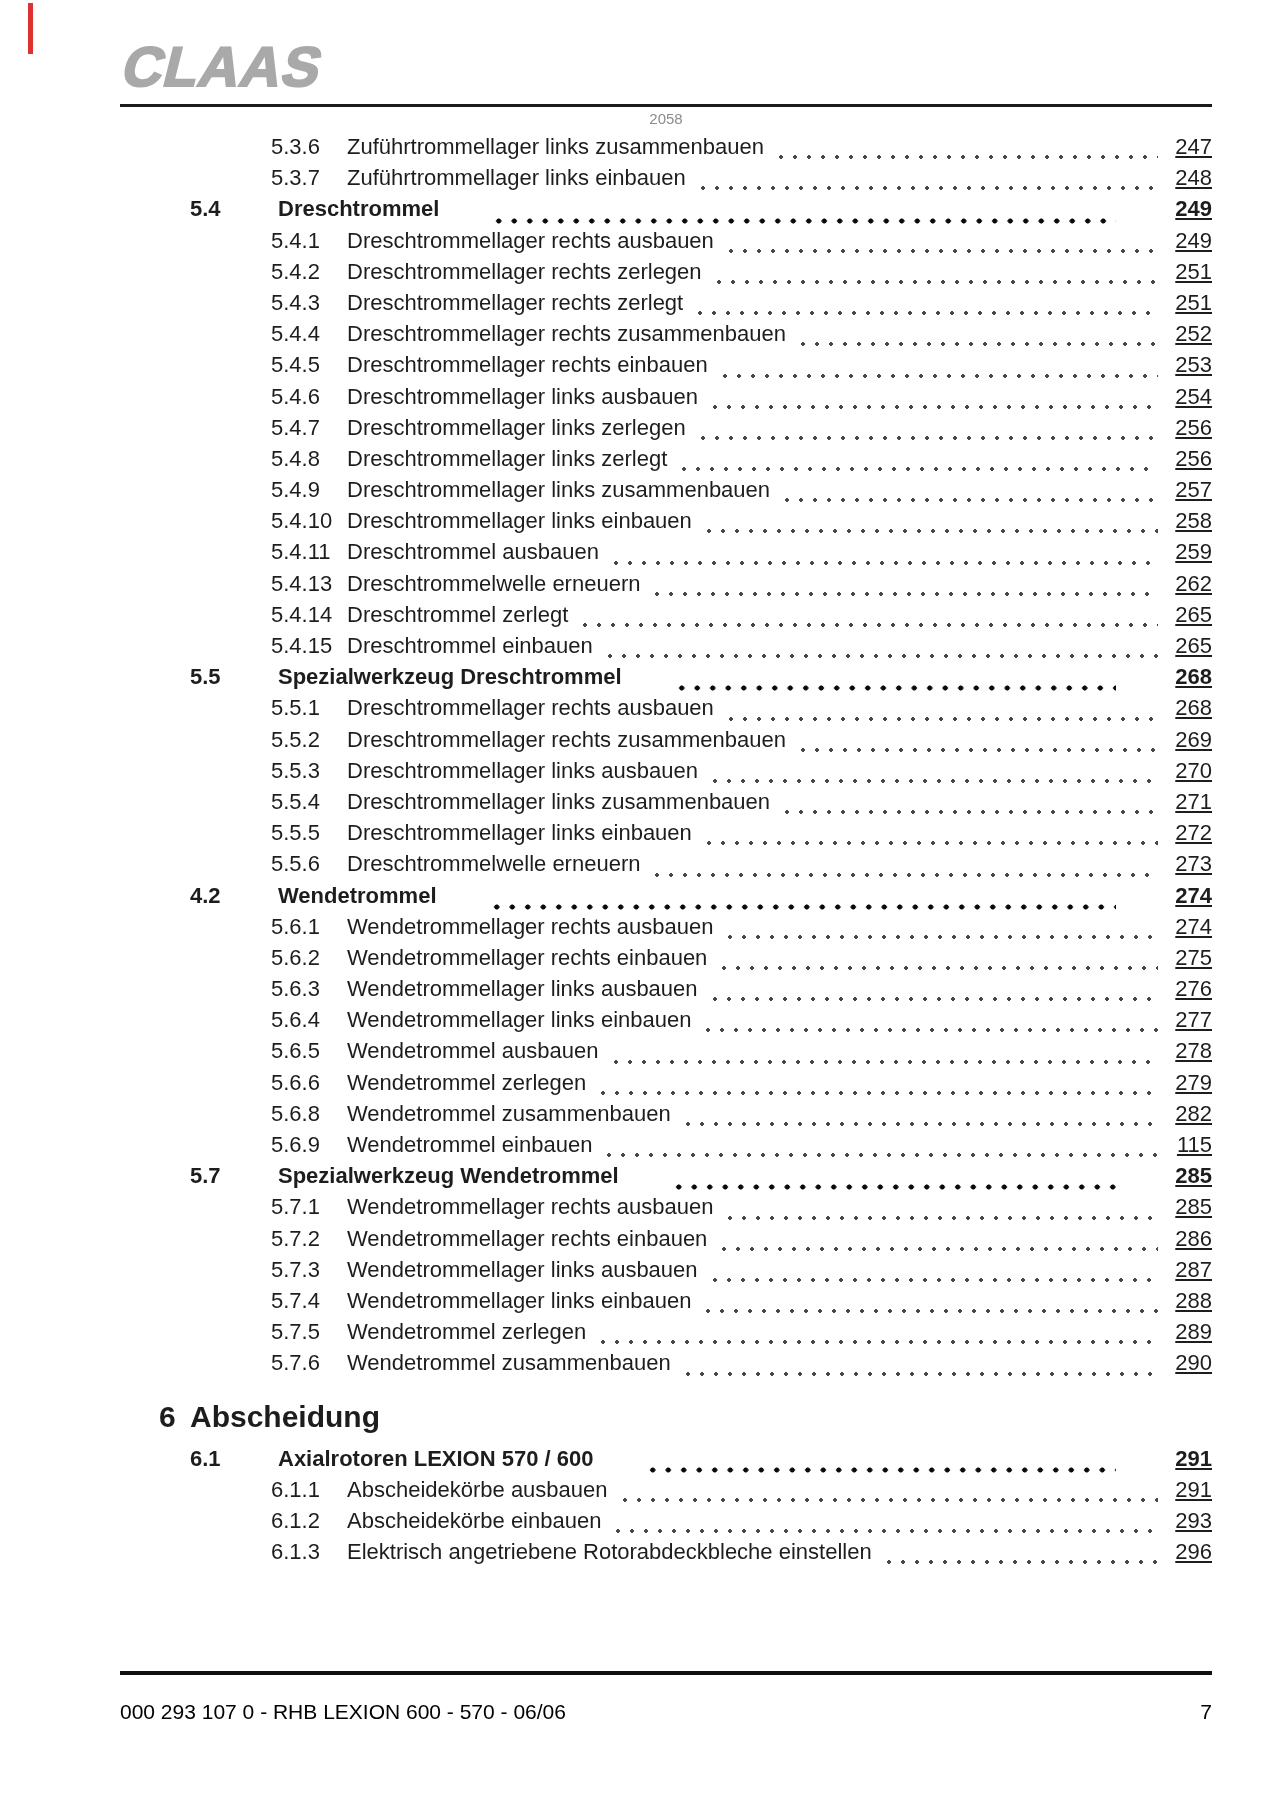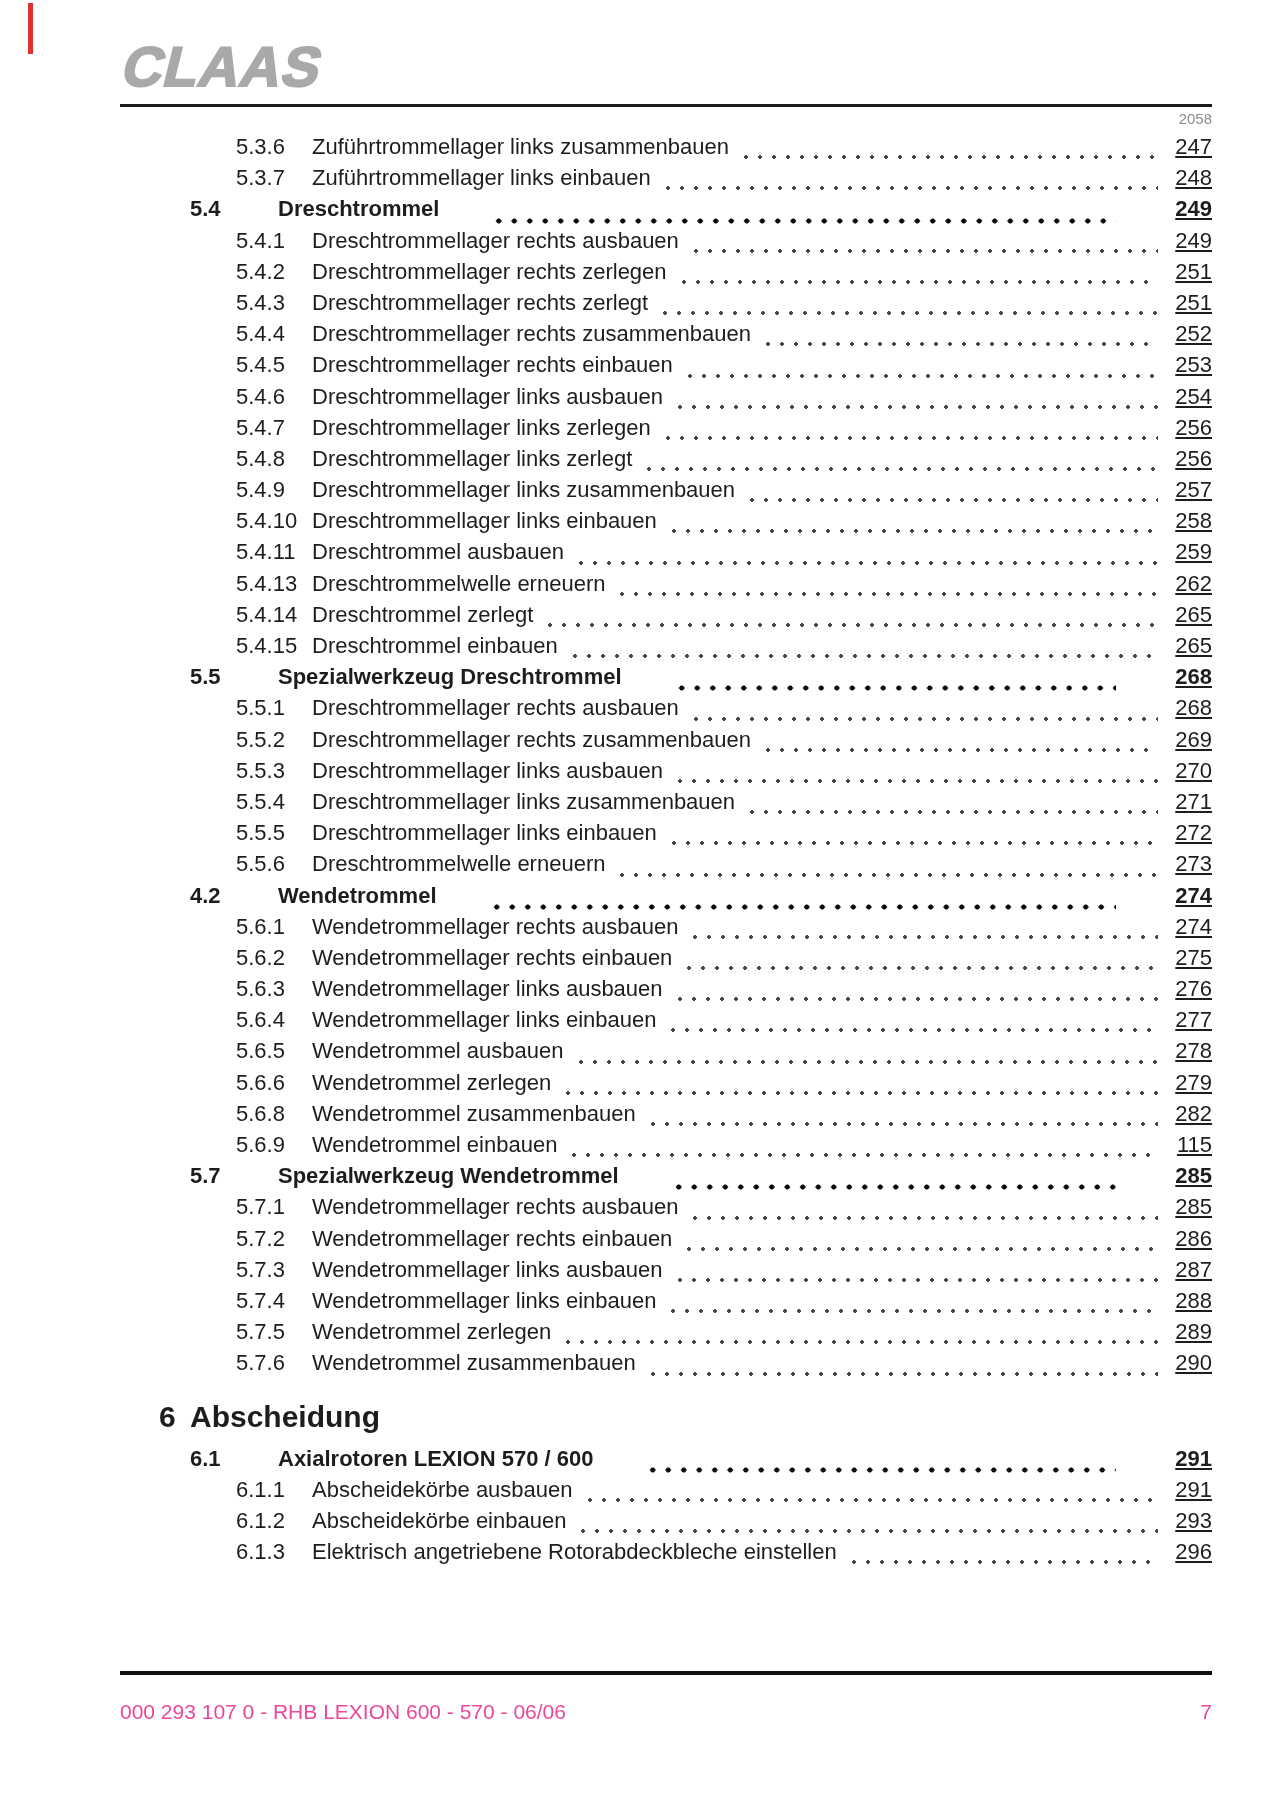--- a/index.html
+++ b/index.html
@@ -8,47 +8,47 @@
     font-family:"Liberation Sans", sans-serif; color:#1d1d1d; overflow:hidden;
   }
   .red-mark { position:absolute; left:28px; top:3px; width:5px; height:51px; background:#e03131; }
   .logo {
     position:absolute; left:124px; top:34px;
     font-size:56px; font-weight:bold; color:#a9a9a9;
     transform:skewX(-14deg); letter-spacing:1px;
     -webkit-text-stroke:2px #a9a9a9;
   }
   .header-rule { position:absolute; left:120px; top:104px; width:1092px; height:3px; background:#1b1b1b; }
-  .doc-code { position:absolute; left:120px; top:110px; width:1092px; text-align:right; font-size:15px; color:#8c8c8c; }
+  .doc-code { position:absolute; left:120px; top:110px; width:1092px; text-align:center; font-size:15px; color:#8c8c8c; }
 
   .toc { position:absolute; left:120px; top:134px; width:1092px; }
   .row { display:flex; align-items:baseline; height:31.2px; font-size:22px; white-space:nowrap; }
   .row.sub      { padding-left:116px; }
-  .row.sub .num { width:76px; flex:none; }
+  .row.sub .num { width:76px; flex:none;margin-left:35px; }
   .row.section      { padding-left:70px; font-weight:bold;gap:42px; }
   .row.section .num { width:46px; flex:none; }
   .row.chapter {
     padding-left:39px; font-weight:bold; font-size:30px;
     height:auto; margin-top:18px; margin-bottom:12px;
   }
   .row.chapter .num { width:31px; flex:none; }
   .title { flex:none; }
   .dots {
     flex:1 1 auto; height:6px; align-self:flex-end; margin:0 8px 5px 10px;
     background-image:radial-gradient(circle, #474747 1.7px, transparent 2px);
     background-size:14px 6px; background-repeat:repeat-x; background-position:left bottom;
   }
   .row.section .dots {
     background-image:radial-gradient(circle, #0a0a0a 2.4px, transparent 2.7px);
     background-size:15.5px 6px; margin-bottom:4px;
   }
   .page-num { flex:none; min-width:46px; text-align:right;text-decoration:underline; }
 
   .footer-rule { position:absolute; left:120px; top:1671px; width:1092px; height:4px; background:#0f0f0f; }
-  .footer { position:absolute; left:120px; top:1700px; width:1092px; display:flex; justify-content:space-between; font-size:21px; color:#ec4899; }
+  .footer { position:absolute; left:120px; top:1700px; width:1092px; display:flex; justify-content:space-between; font-size:21px; color:#000000; }
 </style>
 </head>
 <body>
 
 <div class="page">
   <div class="red-mark"></div>
   <div class="logo">CLAAS</div>
   <div class="header-rule"></div>
   <div class="doc-code">2058</div>
 

